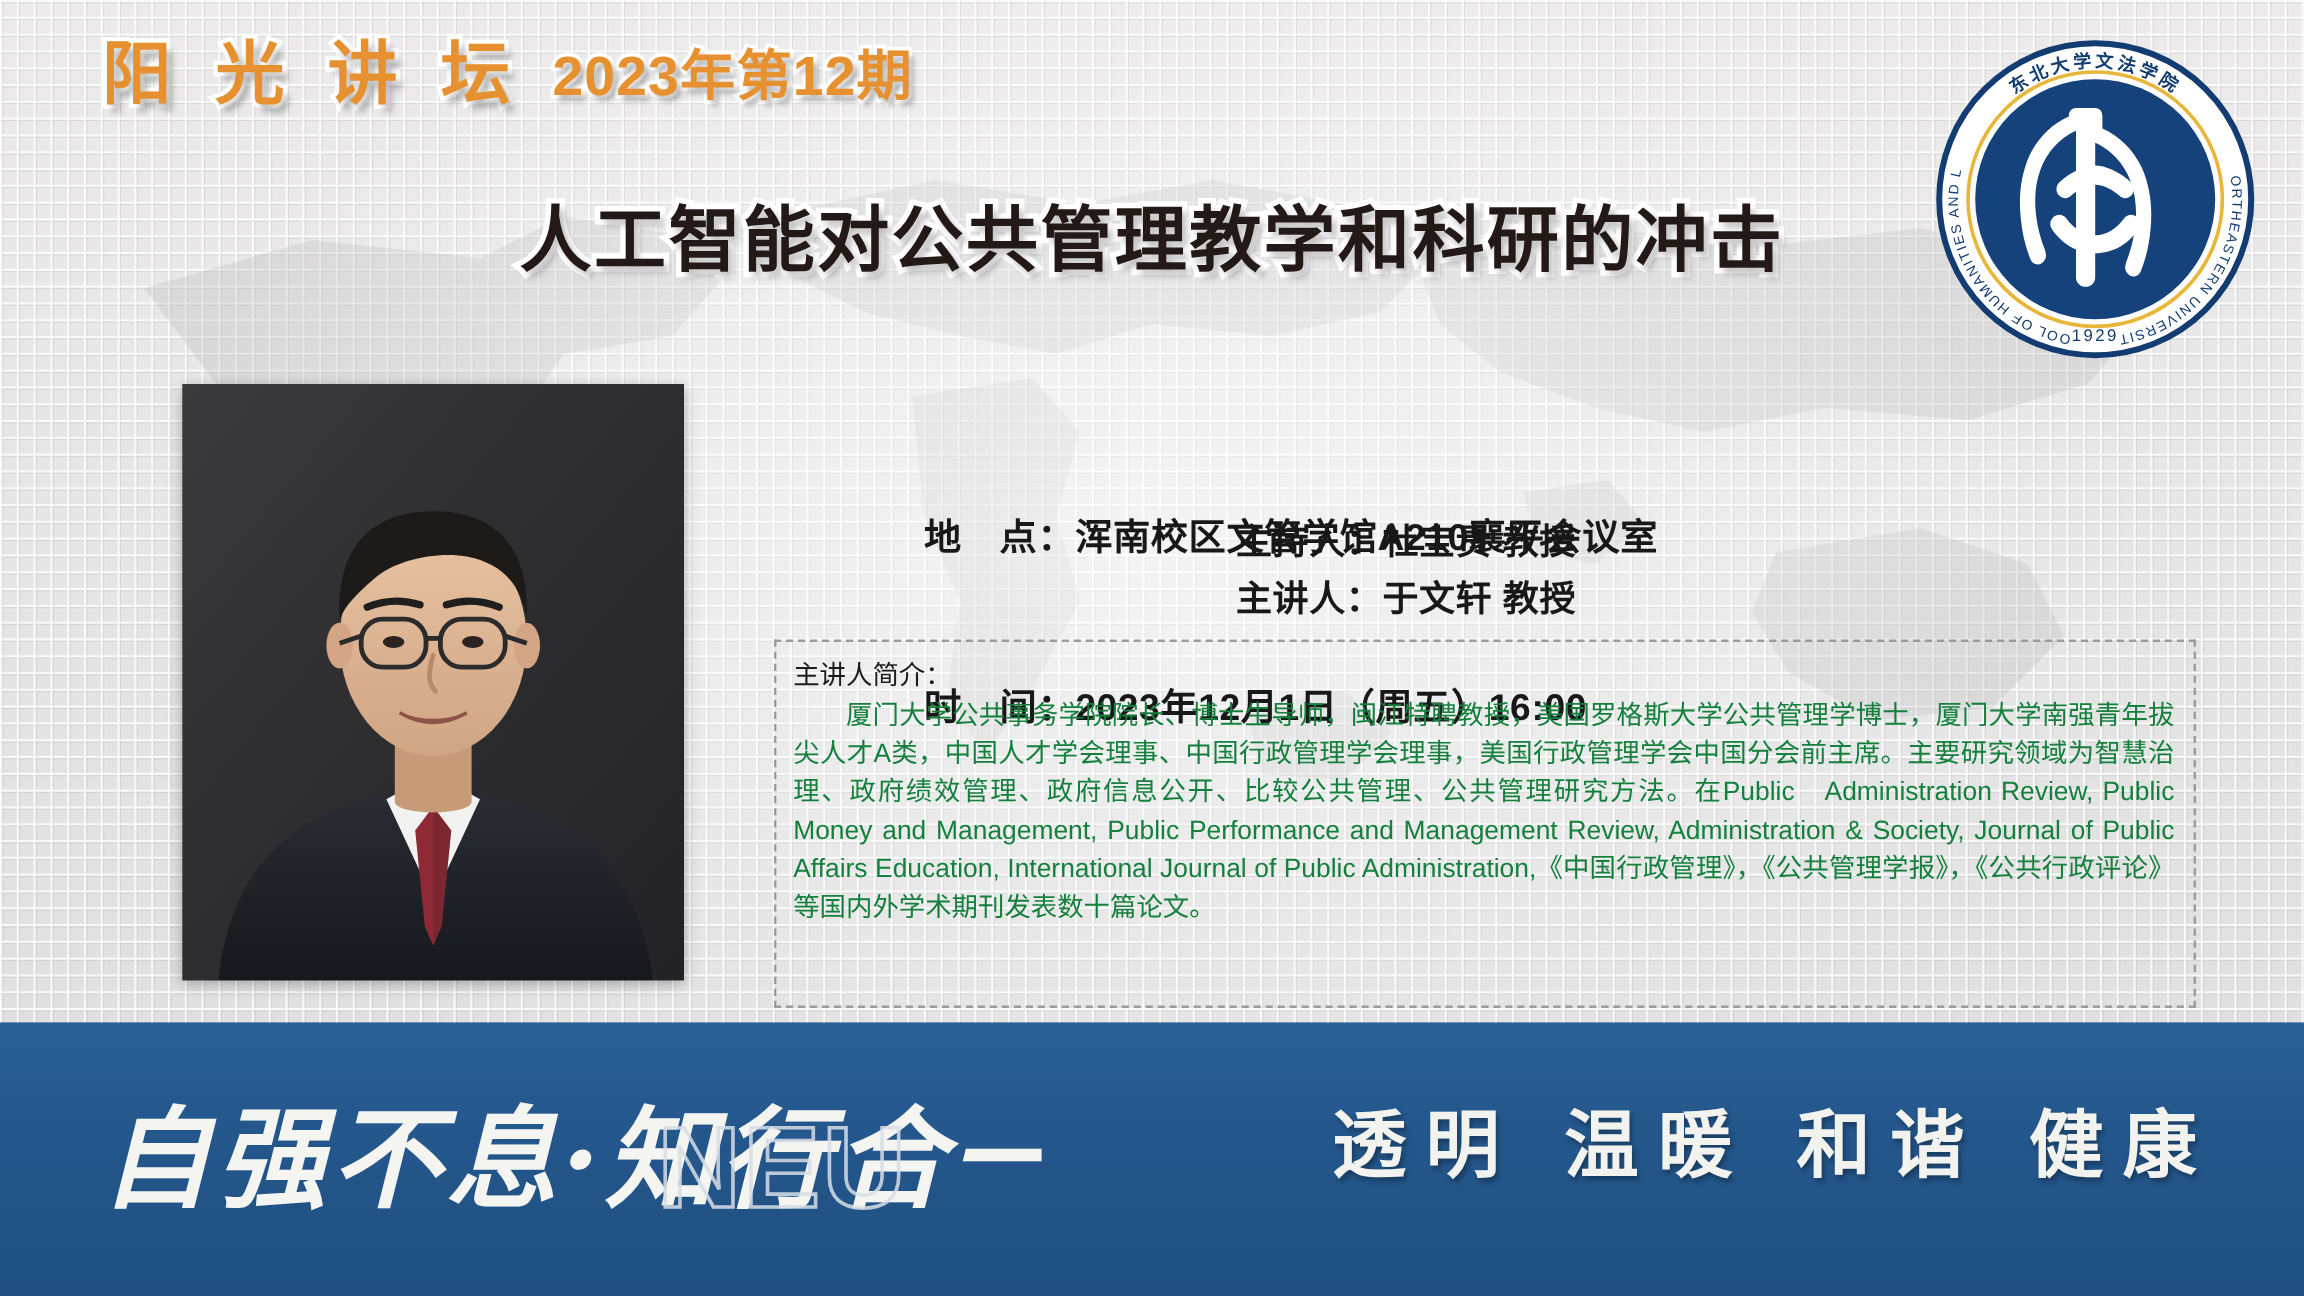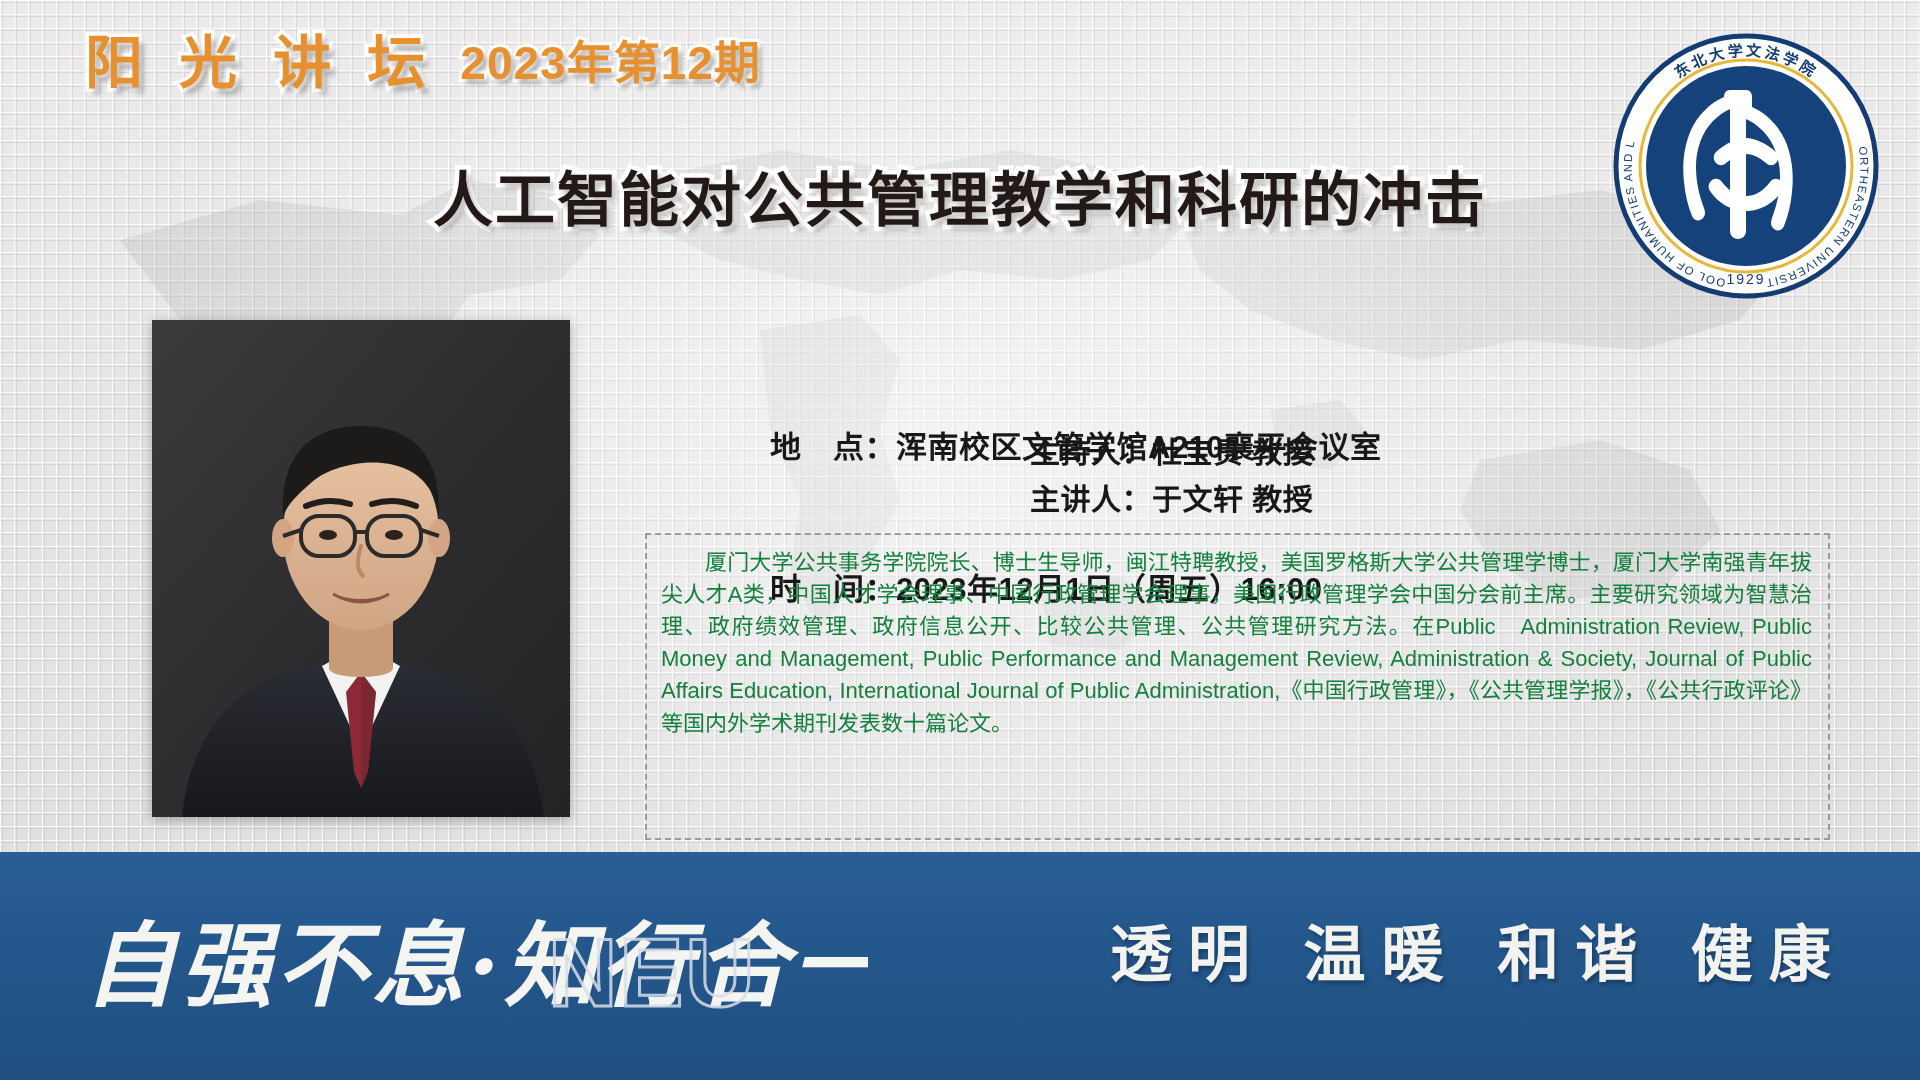--- a/index.html
+++ b/index.html
@@ -265,20 +265,21 @@
     <div>地　点：浑南校区文管学馆A210襄平会议室</div>
     <div>时　间：2023年12月1日（周五）16:00</div>
   </div>
 
   <div class="people">
     <div>主持人：杜宝贵 教授</div>
     <div>主讲人：于文轩 教授</div>
   </div>
 
   <div class="bio">
+    <div class="bio-title">主讲人简介：</div>
     <div class="bio-body">厦门大学公共事务学院院长、博士生导师，闽江特聘教授，美国罗格斯大学公共管理学博士，厦门大学南强青年拔尖人才A类，中国人才学会理事、中国行政管理学会理事，美国行政管理学会中国分会前主席。主要研究领域为智慧治理、政府绩效管理、政府信息公开、比较公共管理、公共管理研究方法。在Public　Administration Review, Public Money and Management, Public Performance and Management Review, Administration &amp; Society, Journal of Public Affairs Education, International Journal of Public Administration,《中国行政管理》，《公共管理学报》，《公共行政评论》等国内外学术期刊发表数十篇论文。</div>
   </div>
 
   <div class="band">
     <div class="band-inner">
       <div class="calli">
         <svg viewBox="0 0 790 140" aria-hidden="true">
           <text x="6" y="104" font-family="'DejaVu Serif','Liberation Serif',serif" font-size="92" font-style="italic" font-weight="bold" fill="#f4f5f1" letter-spacing="4">自强不息·知行合一</text>
           <text x="470" y="112" font-family="'Liberation Sans',sans-serif" font-size="96" font-weight="bold" fill="none" stroke="#d8dee6" stroke-width="3" opacity=".85" letter-spacing="2">NEU</text>
         </svg>

